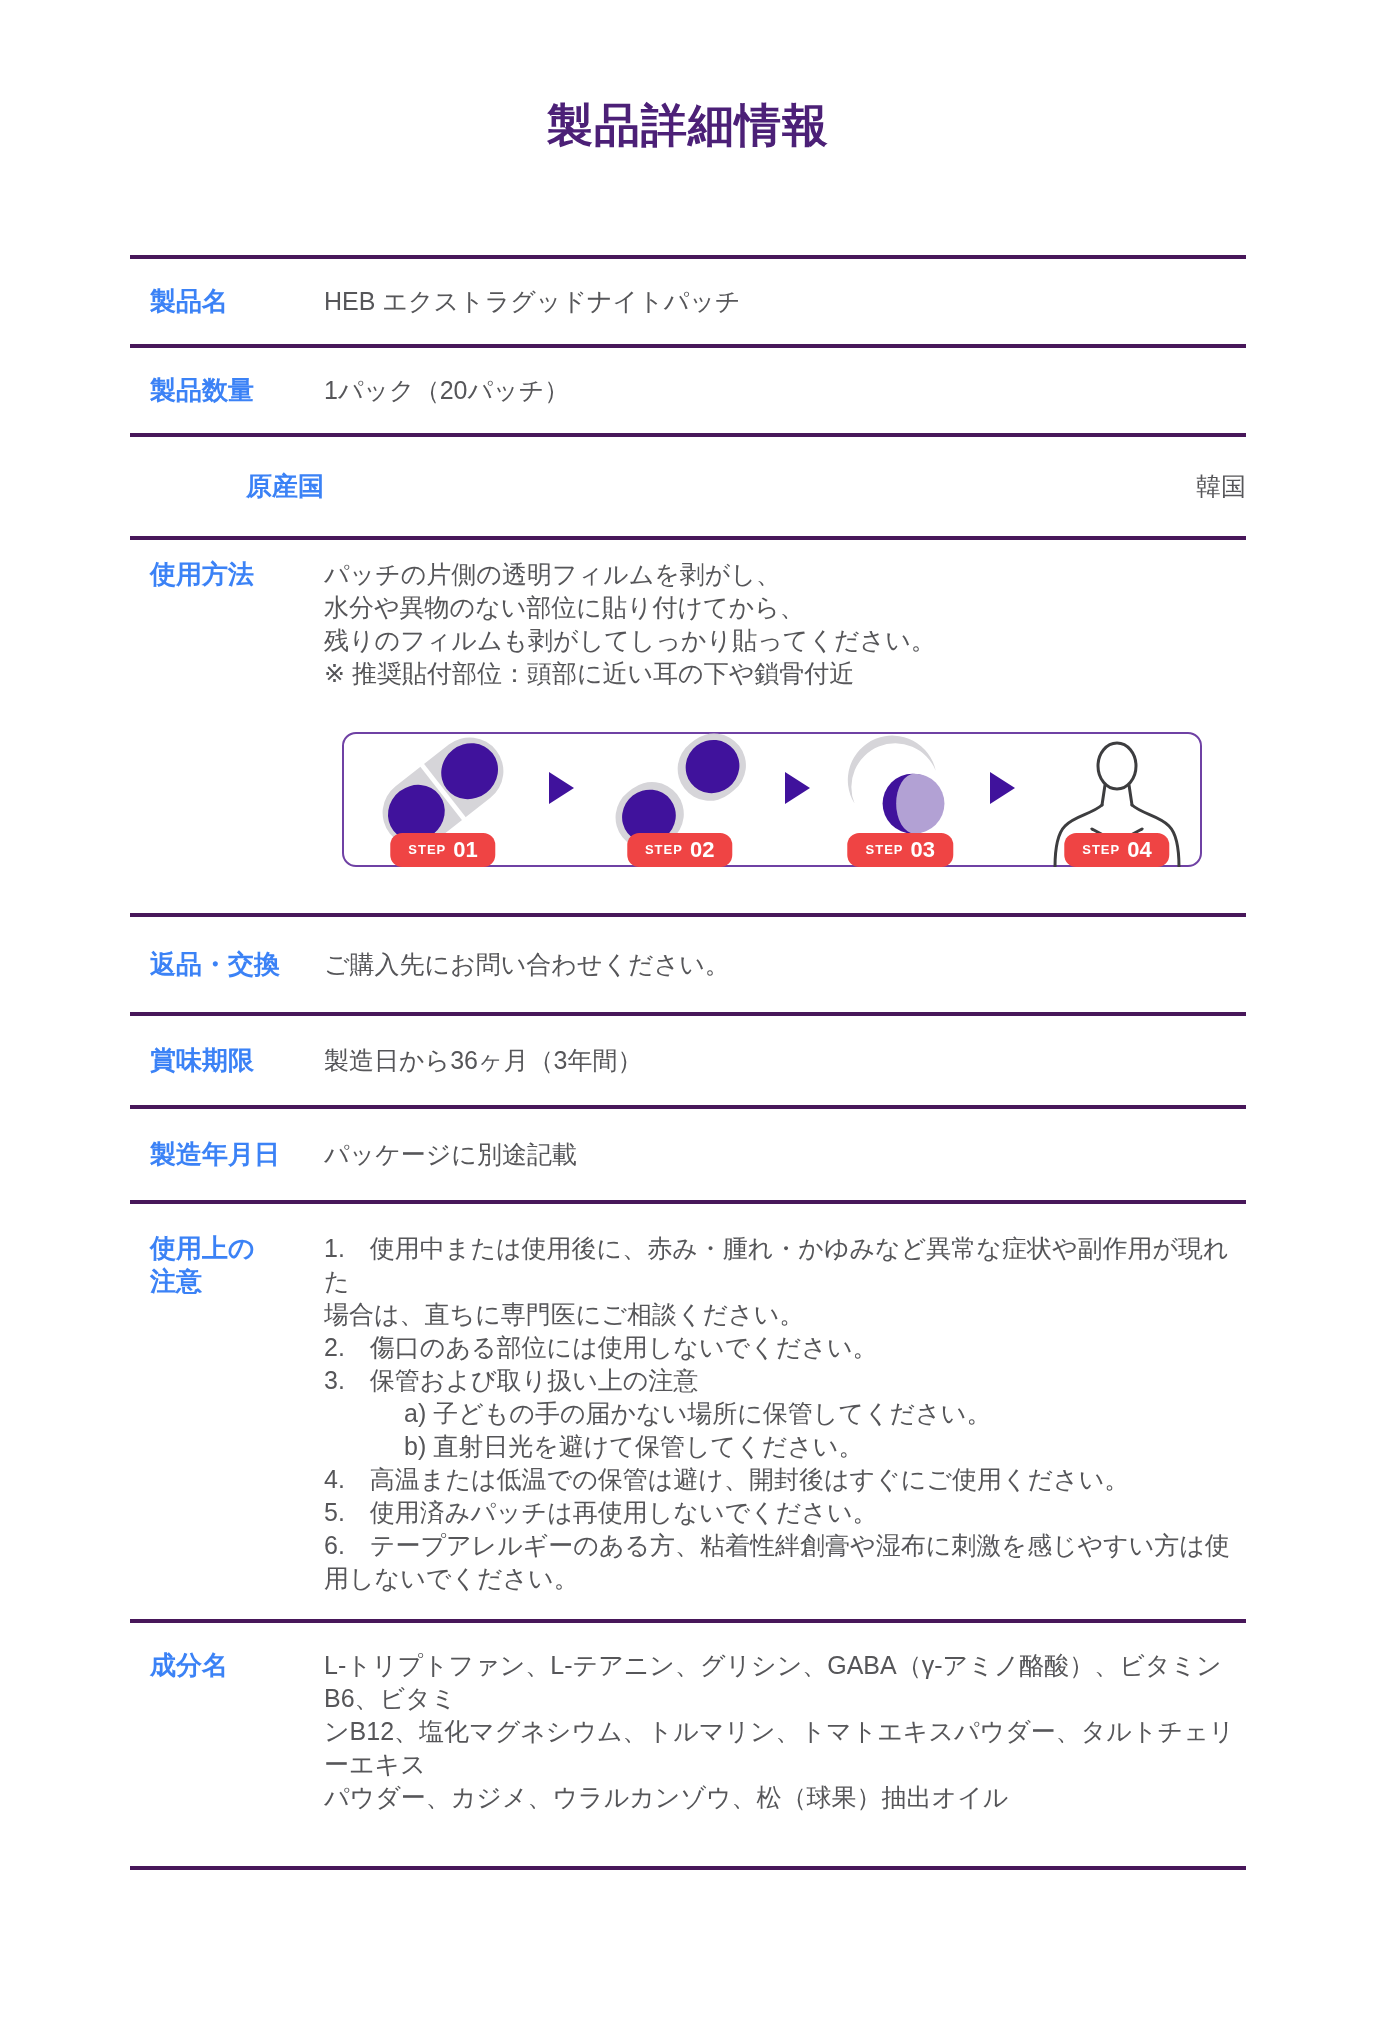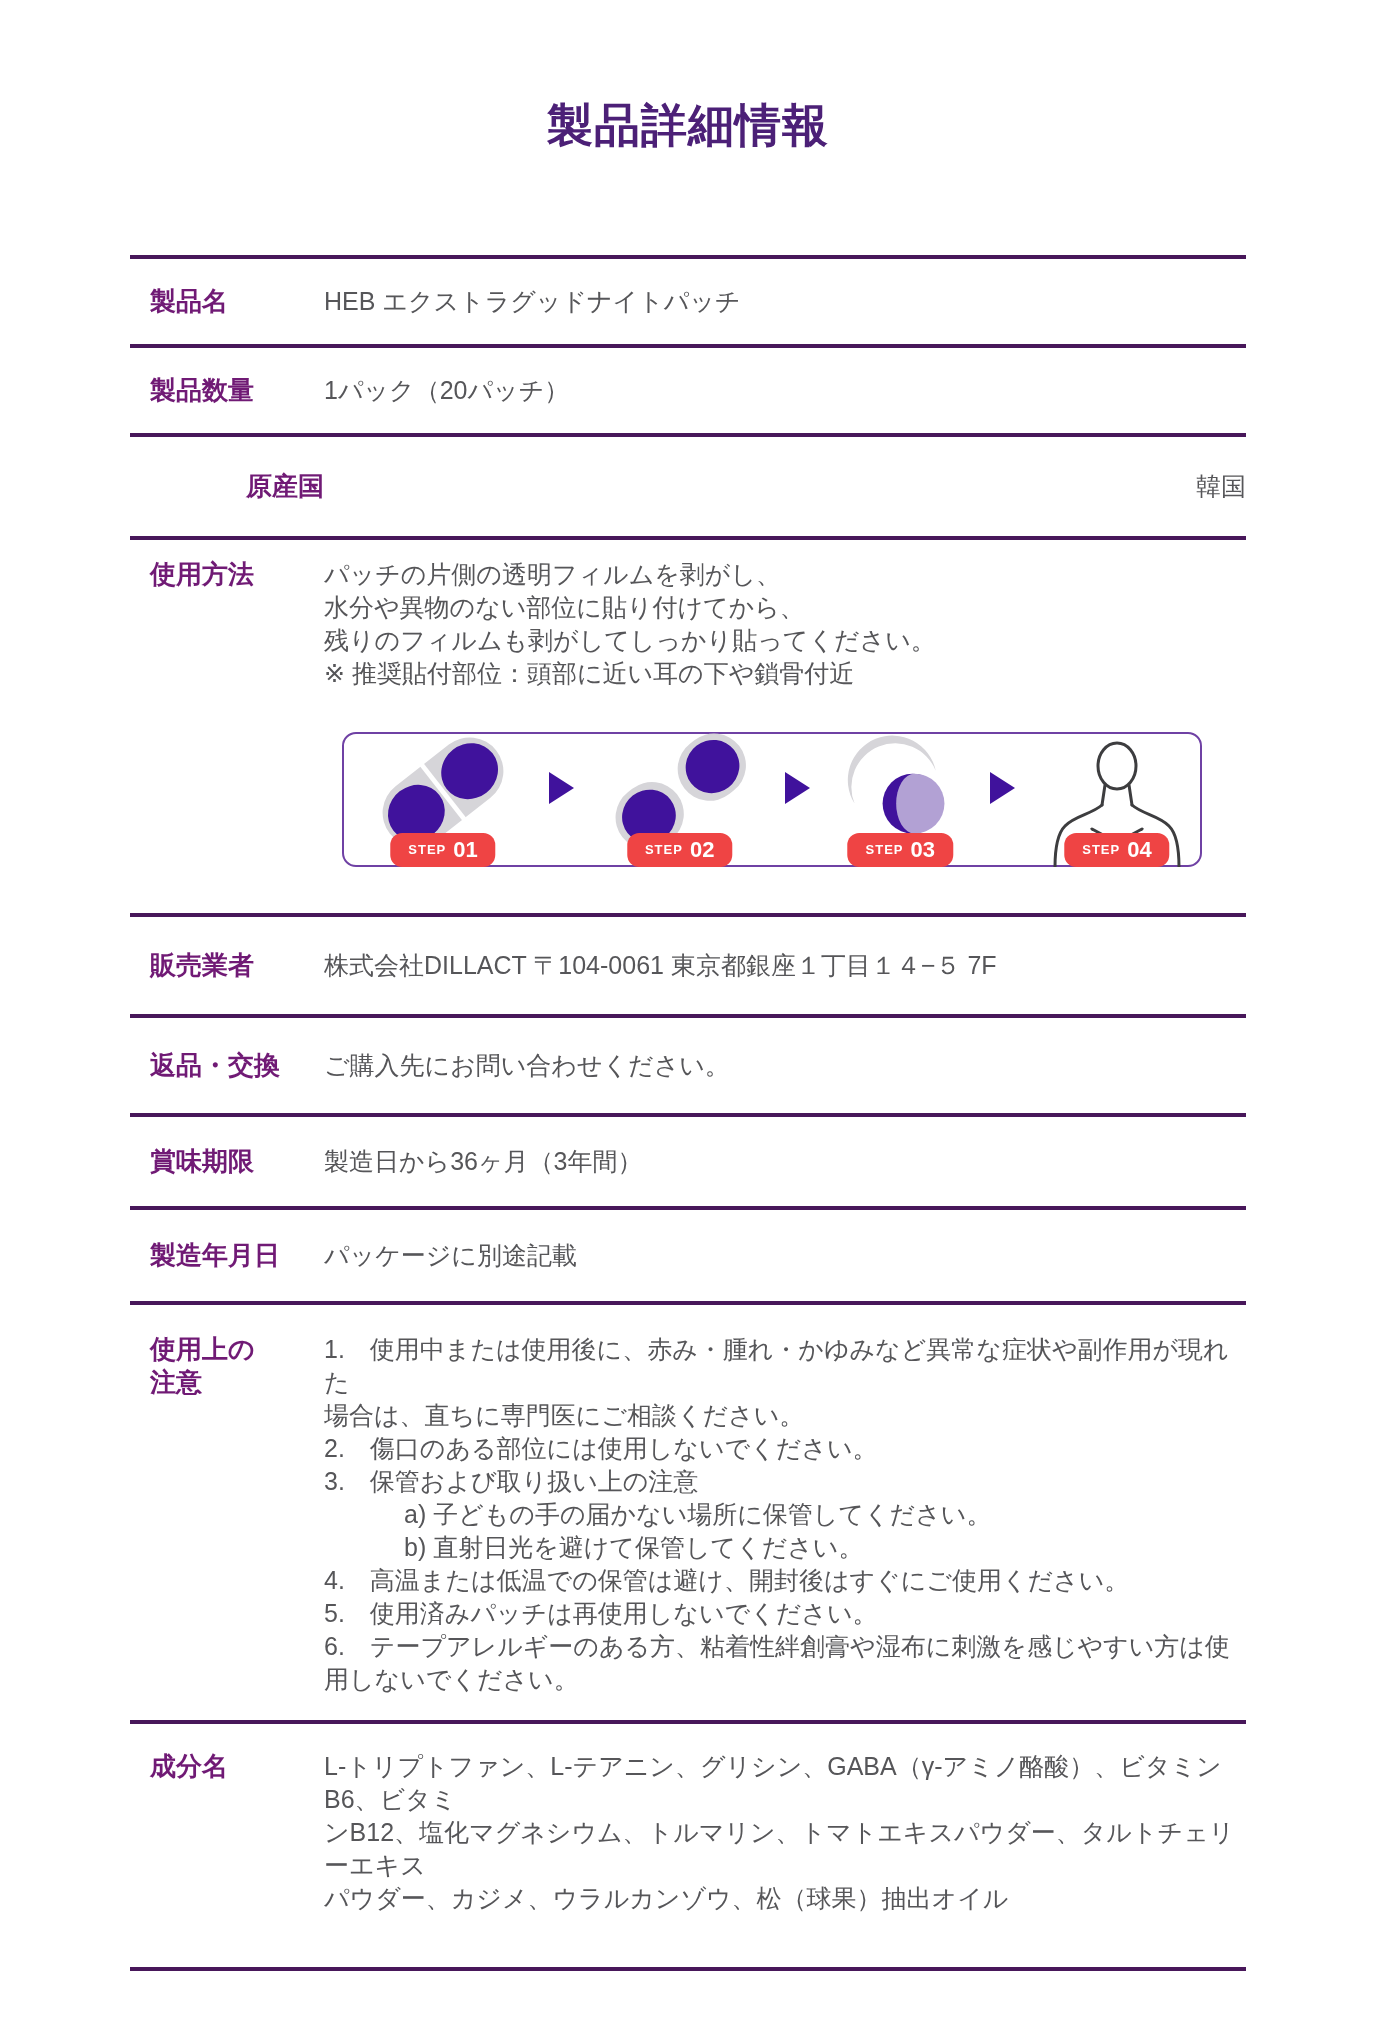--- a/index.html
+++ b/index.html
@@ -11,21 +11,21 @@
   .page{position:relative;width:1390px;height:2028px;overflow:hidden;background:#fff;}
   .content{margin-left:130px;width:1116px;}
   .page-title{
     margin:90px 0 0 0;height:70px;line-height:70px;
     text-align:center;font-size:46px;font-weight:bold;color:#4c2077;letter-spacing:1px;
   }
   .spec-table{margin-top:95px;border-bottom:4px solid #48175a;}
   .row{display:flex;border-top:4px solid #48175a;}
   .row .label{
     width:174px;flex:0 0 174px;padding-left:20px;
-    color:#701a75;font-size:26px;font-weight:bold;line-height:33px;
+    color:#3b82f6;font-size:26px;font-weight:bold;line-height:33px;
     white-space:pre-line;
   }
   .row .value{flex:1;color:#565659;font-size:25px;line-height:33px;}
   .row.single{align-items:center;}
   .r1{padding:26px 0;}
   .r2{padding:26px 0;}
   .r3{padding:33px 0;text-align:right;}
   .r4{padding:18px 0 46px 0;}
   .r5{padding:32px 0;}
   .r6{padding:31px 0;}
@@ -163,24 +163,20 @@
               <div class="step-badge">
                 <span class="st">STEP</span>
                 <span class="num">04</span>
               </div>
             </div>
 
           </div>
         </div>
       </div>
 
-      <div class="row single r5">
-        <div class="label">販売業者</div>
-        <div class="value">株式会社DILLACT 〒104-0061 東京都銀座１丁目１４−５ 7F</div>
-      </div>
 
       <div class="row single r6">
         <div class="label">返品・交換</div>
         <div class="value">ご購入先にお問い合わせください。</div>
       </div>
 
       <div class="row single r7">
         <div class="label">賞味期限</div>
         <div class="value">製造日から36ヶ月（3年間）</div>
       </div>

